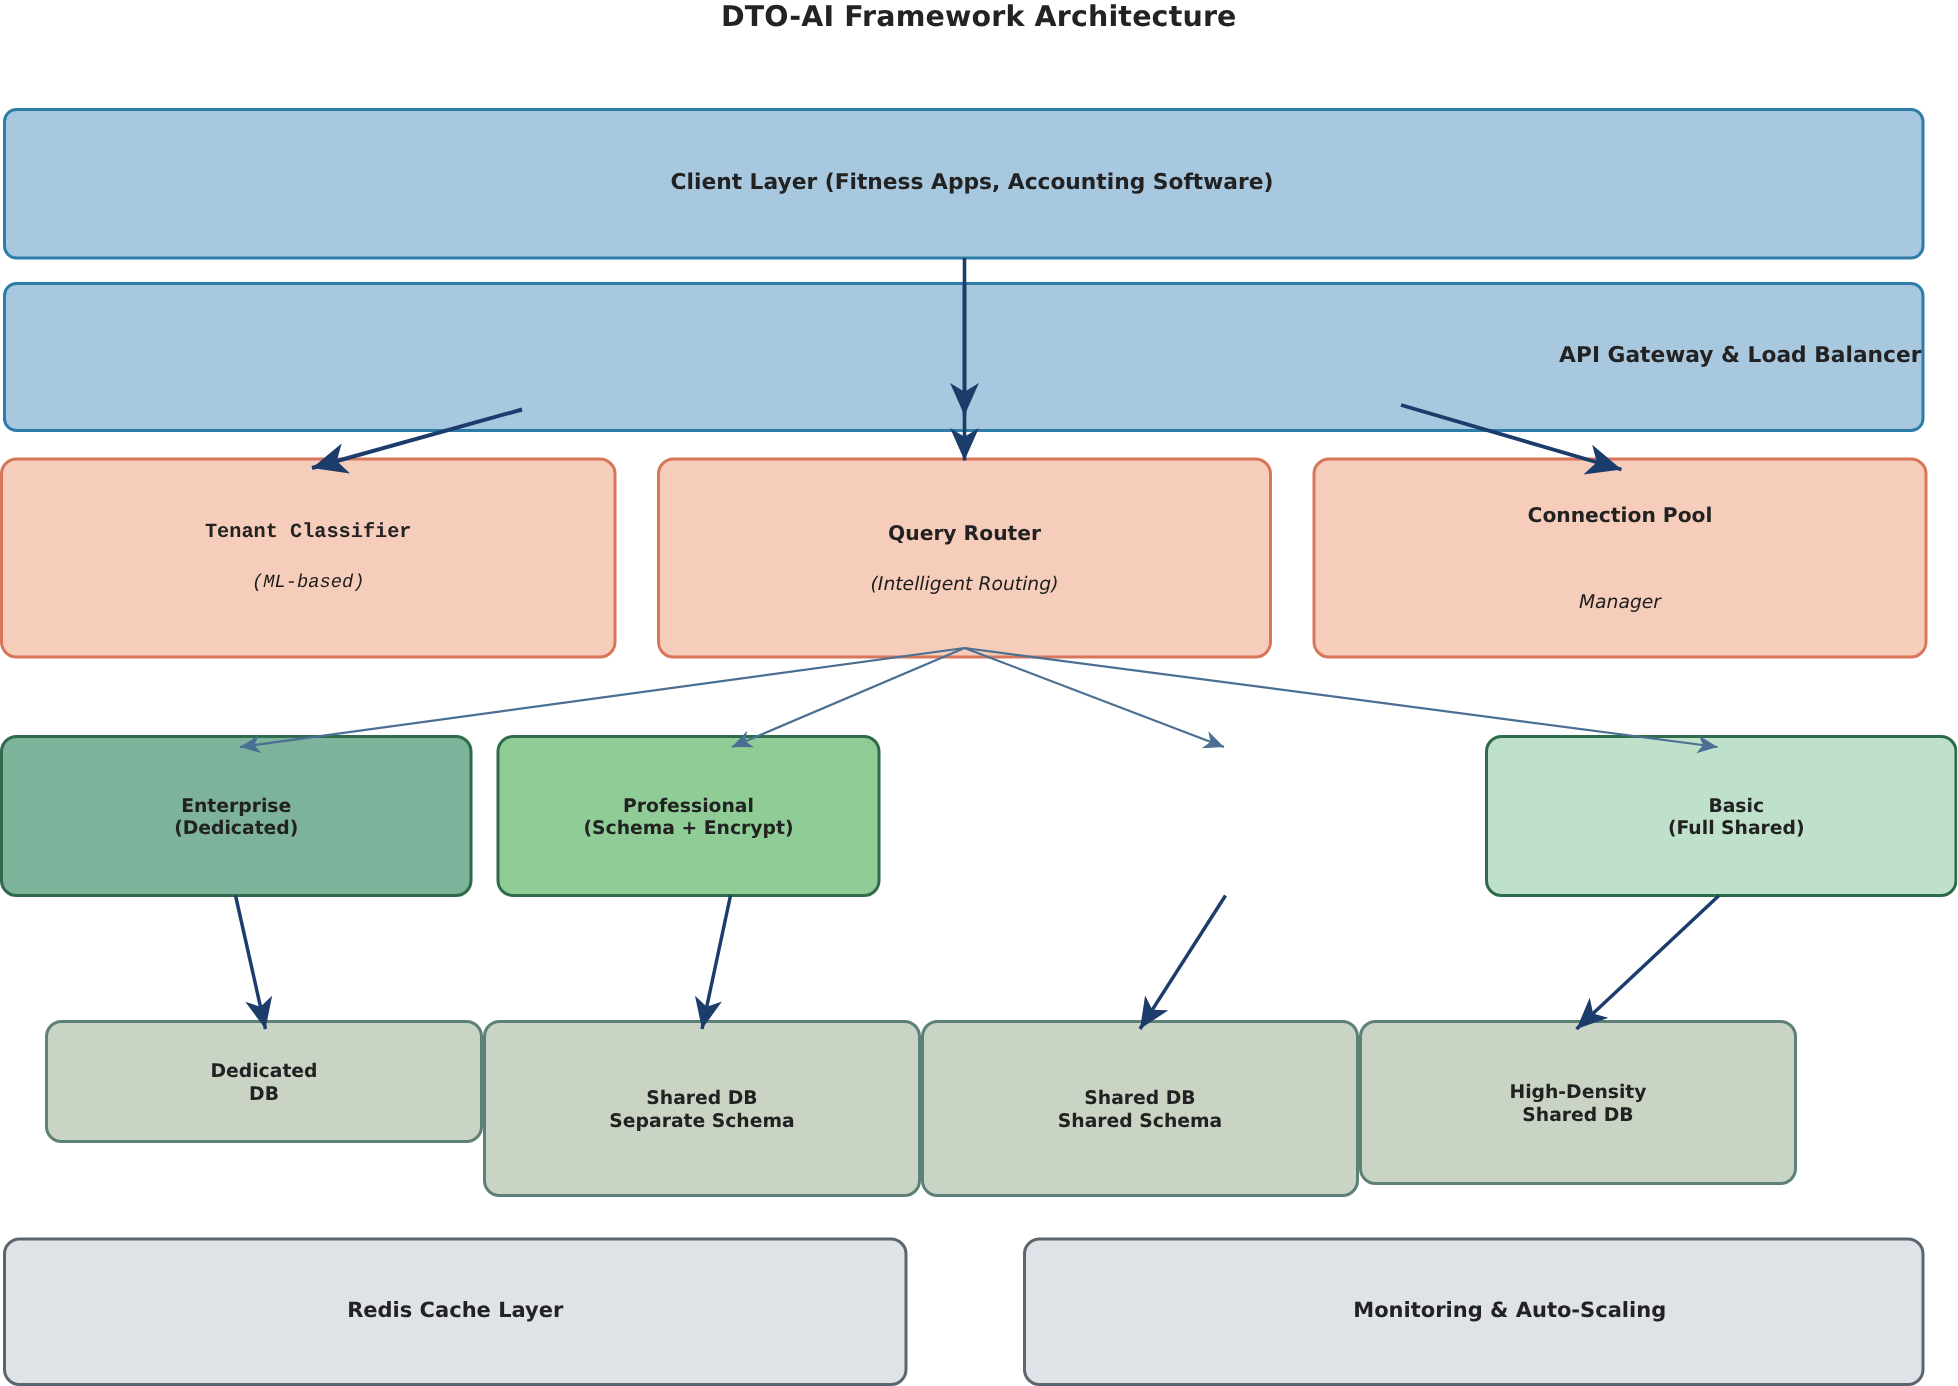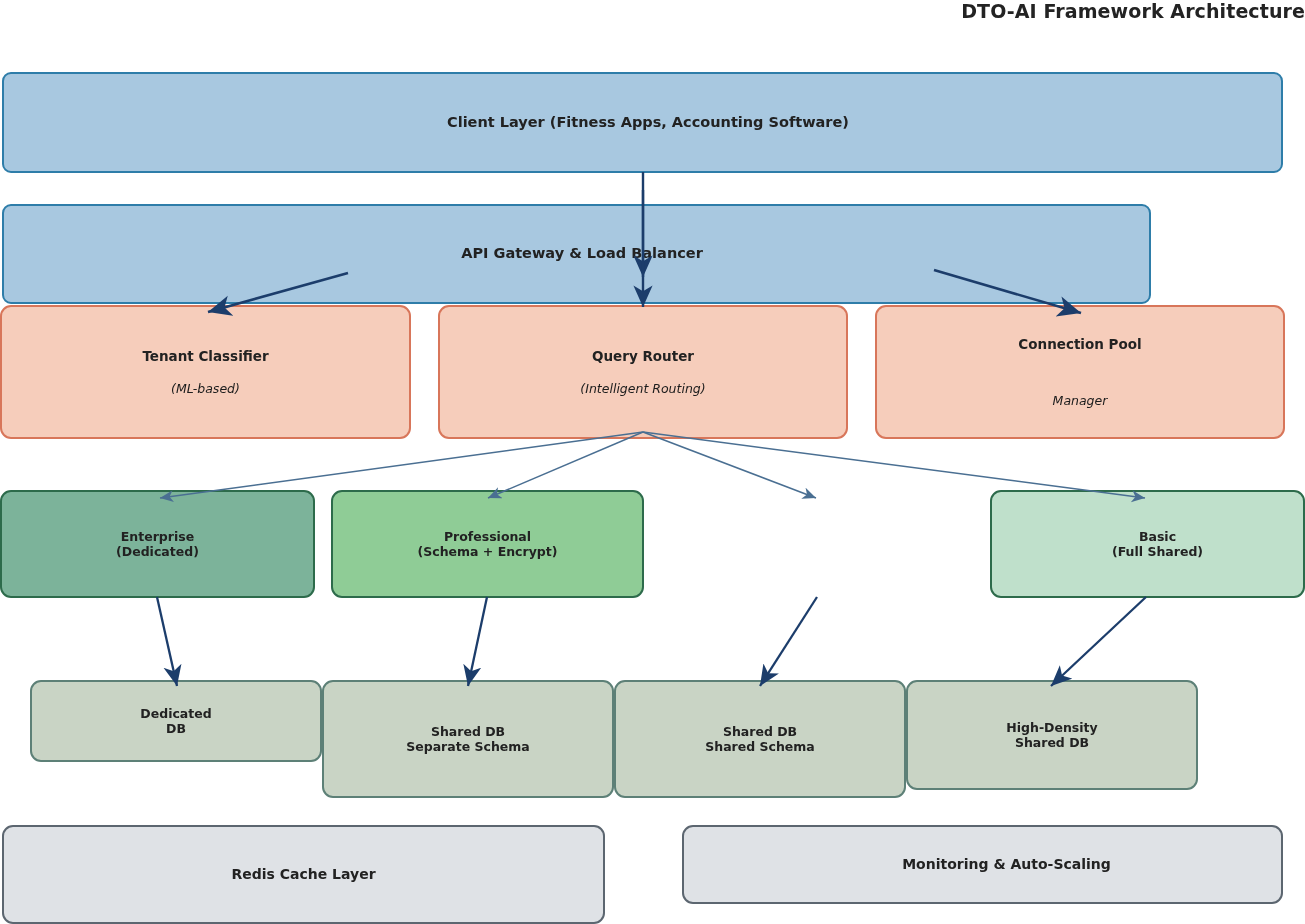--- a/index.html
+++ b/index.html
@@ -47,21 +47,21 @@
     font-style: italic;
     color: #1c1c1c;
     line-height: 1.2;
   }
   
   #page-title {
     position: absolute;
     left: 0;
     top: 0;
     width: 1305px;
-    text-align: right;
+    text-align: center;
     font-size: 19px;
     font-weight: bold;
     color: #232323;
     letter-spacing: 0.1px;
   }
   
   .blue-box {
     background: #a8c8e0;
     border: 2.5px solid #2e7da9;
     border-radius: 9px;
@@ -154,45 +154,45 @@
     </g>
     <g>
       <line x1="1146" y1="597" x2="1051" y2="686" stroke="#1c3d6b" stroke-width="2.3" marker-end="url(#ah-dark)"></line>
     </g>
   </svg>
 
   <div class="node blue-box" style="left:2px; top:72px; width:1281px; height:101px;">
     <div class="title">Client Layer (Fitness Apps, Accounting Software)</div>
   </div>
 
-  <div class="node blue-box" style="left:2px; top:204px; width:1149px; height:100px;">
+  <div class="node blue-box" style="left:2px; top:188px; width:1281px; height:100px;align-items:flex-end;">
     <div class="title">API Gateway &amp; Load Balancer</div>
   </div>
 
-  <div class="node orange-box" style="left:0px; top:305px; width:411px; height:134px;">
+  <div class="node orange-box" style="left:0px; top:305px; width:411px; height:134px;font-family:Liberation Mono, monospace;">
     <div class="title">Tenant Classifier</div>
     <div class="subtitle">(ML-based)</div>
   </div>
 
   <div class="node orange-box" style="left:438px; top:305px; width:410px; height:134px;">
     <div class="title">Query Router</div>
     <div class="subtitle">(Intelligent Routing)</div>
   </div>
 
   <div class="node orange-box" style="left:875px; top:305px; width:410px; height:134px;gap:23px;">
     <div class="title">Connection Pool</div>
     <div class="subtitle">Manager</div>
   </div>
 
   <div class="node green-box" style="left:0px; top:490px; width:315px; height:108px; background:#7cb39a;">
     <div class="title">Enterprise
 (Dedicated)</div>
   </div>
 
-  <div class="node green-box" style="left:331px; top:490px; width:313px; height:108px; background:#8fcc96;">
+  <div class="node green-box" style="left:331px; top:490px; width:256px; height:108px; background:#8fcc96;">
     <div class="title">Professional
 (Schema + Encrypt)</div>
   </div>
 
 
   <div class="node green-box" style="left:990px; top:490px; width:315px; height:108px; background:#bfe0cb;padding-left:20px;">
     <div class="title">Basic
 (Full Shared)</div>
   </div>
 
@@ -213,17 +213,17 @@
 
   <div class="node db-box" style="left:906px; top:680px; width:292px; height:110px;">
     <div class="title">High-Density
 Shared DB</div>
   </div>
 
   <div class="node gray-box" style="left:2px; top:825px; width:603px; height:99px;">
     <div class="title">Redis Cache Layer</div>
   </div>
 
-  <div class="node gray-box" style="left:682px; top:825px; width:601px; height:79px;padding-left:48px;">
+  <div class="node gray-box" style="left:682px; top:825px; width:601px; height:99px;padding-left:48px;">
     <div class="title">Monitoring &amp; Auto-Scaling</div>
   </div>
 
 </div>
 
 </body></html>

